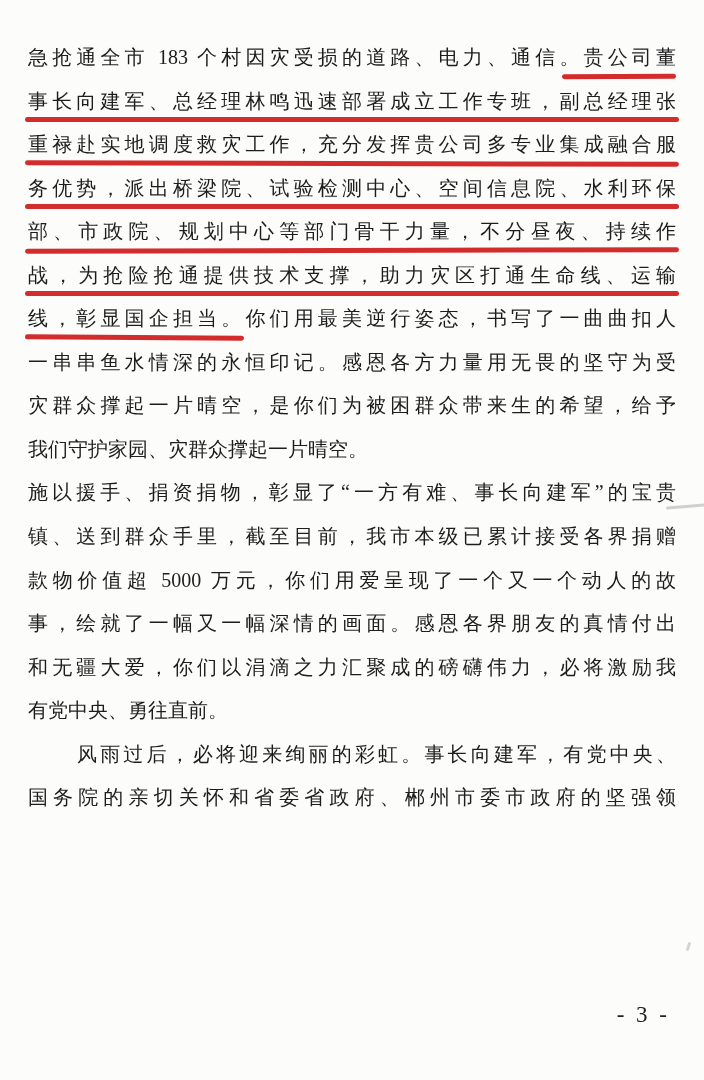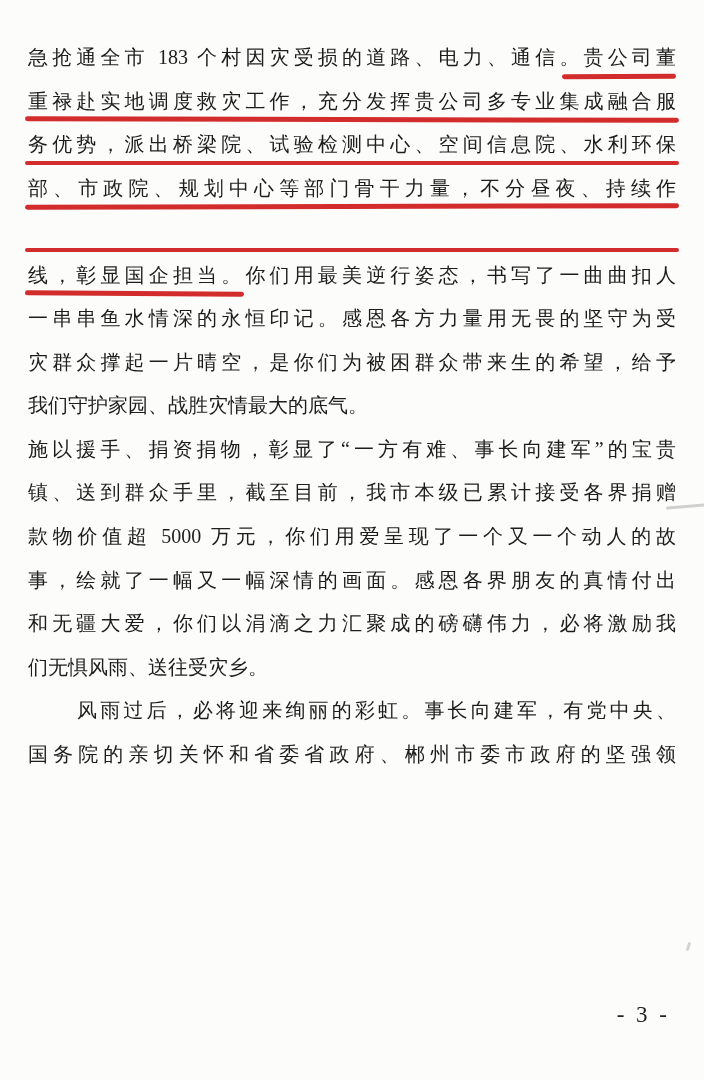--- a/index.html
+++ b/index.html
@@ -57,56 +57,61 @@
 
 <div class="sheet">
 
   <div class="textcol">
 
     <div class="line">
       <span>急抢通全市 183 个村因灾受损的道路、电力、通信。贵公司董</span>
       <span class="redline" style="left:534px;width:114px;transform:rotate(-0.3deg);"></span>
     </div>
 
+    <div class="line">
+      <span>事长向建军、总经理林鸣迅速部署成立工作专班，副总经理张</span>
+      <span class="redline" style="left:-3px;width:654px;"></span>
+    </div>
 
     <div class="line">
       <span>重禄赴实地调度救灾工作，充分发挥贵公司多专业集成融合服</span>
       <span class="redline" style="left:-3px;width:654px;transform:rotate(0.15deg);"></span>
     </div>
 
     <div class="line">
       <span>务优势，派出桥梁院、试验检测中心、空间信息院、水利环保</span>
       <span class="redline" style="left:-3px;width:654px;"></span>
     </div>
 
     <div class="line">
       <span>部、市政院、规划中心等部门骨干力量，不分昼夜、持续作</span>
       <span class="redline" style="left:-3px;width:654px;transform:rotate(-0.15deg);"></span>
     </div>
 
     <div class="line">
+      <span>战，为抢险抢通提供技术支撑，助力灾区打通生命线、运输</span>
       <span class="redline" style="left:-3px;width:654px;"></span>
     </div>
 
     <div class="line">
       <span>线，彰显国企担当。你们用最美逆行姿态，书写了一曲曲扣人</span>
       <span class="redline" style="left:-3px;width:219px;transform:rotate(0.4deg);"></span>
     </div>
 
 
     <div class="line">
       <span>一串串鱼水情深的永恒印记。感恩各方力量用无畏的坚守为受</span>
     </div>
 
     <div class="line">
       <span>灾群众撑起一片晴空，是你们为被困群众带来生的希望，给予</span>
     </div>
 
     <div class="line noj">
-      <span>我们守护家园、战胜灾情最大的底气。</span>
+      <span>我们守护家园、灾群众撑起一片晴空。</span>
     </div>
 
 
 
     <div class="line">
       <span>施以援手、捐资捐物，彰显了“一方有难、事长向建军”的宝贵</span>
     </div>
 
 
     <div class="line">
@@ -119,21 +124,21 @@
 
     <div class="line">
       <span>事，绘就了一幅又一幅深情的画面。感恩各界朋友的真情付出</span>
     </div>
 
     <div class="line">
       <span>和无疆大爱，你们以涓滴之力汇聚成的磅礴伟力，必将激励我</span>
     </div>
 
     <div class="line noj">
-      <span>们无惧风雨、送往受灾乡。</span>
+      <span>有党中央、勇往直前。</span>
     </div>
 
     <div class="line ind">
       <span>风雨过后，必将迎来绚丽的彩虹。事长向建军，有党中央、</span>
     </div>
 
     <div class="line">
       <span>国务院的亲切关怀和省委省政府、郴州市委市政府的坚强领</span>
     </div>
 

